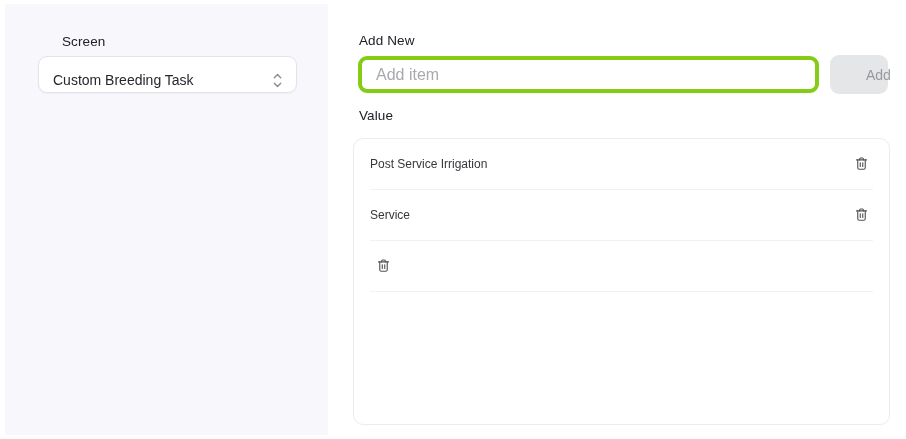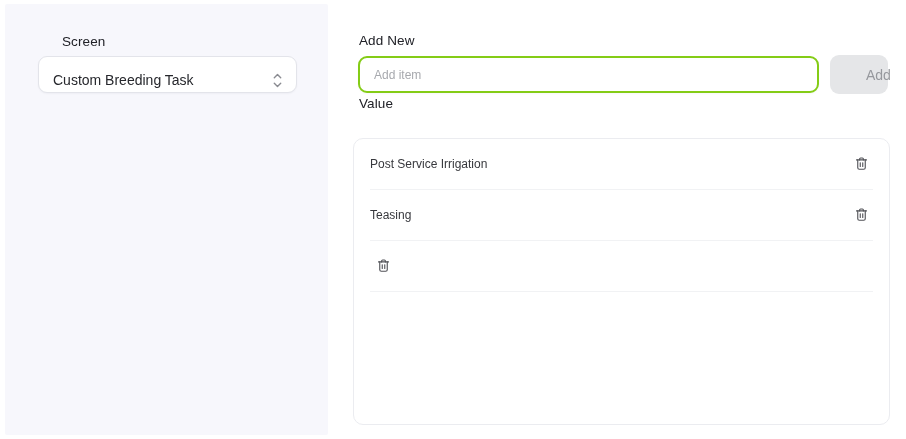--- a/index.html
+++ b/index.html
@@ -53,32 +53,32 @@
   .select-box .chevrons {
     display: flex;
     align-items: center;
     color: #8a8b91;
   }
 
   
   .main { position: absolute; left: 0; top: 0; width: 906px; height: 430px; }
 
   .add-new-label { position: absolute; left: 359px; top: 33px; }
-  .value-label   { position: absolute; left: 359px; top: 96px; }
+  .value-label   { position: absolute; left: 359px; top: 108px; }
 
   .add-item-input {
     position: absolute;
     left: 358px; top: 56px;
     width: 461px; height: 37px;
-    border: 2px solid #84cc16;
+    border: 4px solid #84cc16;
     border-radius: 9px;
     background: #ffffff;
     box-shadow: 0 1px 2px rgba(16,24,40,0.03);
     font-family: "Liberation Sans", "DejaVu Sans", sans-serif;
-    font-size: 12px;
+    font-size: 16px;
     color: #26272c;
     padding: 0 14px;
     outline: none;
   }
   .add-item-input::placeholder { color: #a7a9ae; opacity: 1; }
 
   .add-button {
     position: absolute;
     left: 830px; top: 55px;
     width: 58px; height: 39px;
@@ -172,21 +172,21 @@
               <path d="M6 7v12.5A2.5 2.5 0 0 0 8.5 22h7a2.5 2.5 0 0 0 2.5-2.5V7"></path>
               <path d="M10 11.5v6"></path>
                 <path d="M14 11.5v6"></path>
             </svg>
           </span>
         </button>
       </div>
       <div class="row-divider"></div>
 
       <div class="value-row">
-        <span class="item-text">Teasing</span>
+        <span class="item-text">Service</span>
         <button class="delete-btn">
           <span>
             <svg width="15" height="16" viewBox="0 0 24 24" fill="none" stroke="currentColor" stroke-width="1.8" stroke-linecap="round" stroke-linejoin="round">
               <path d="M4 7h16"></path>
               <path d="M9 7V5.5A1.5 1.5 0 0 1 10.5 4h3A1.5 1.5 0 0 1 15 5.5V7"></path>
               <path d="M6 7v12.5A2.5 2.5 0 0 0 8.5 22h7a2.5 2.5 0 0 0 2.5-2.5V7"></path>
               <path d="M10 11.5v6"></path>
                 <path d="M14 11.5v6"></path>
             </svg>
           </span>

